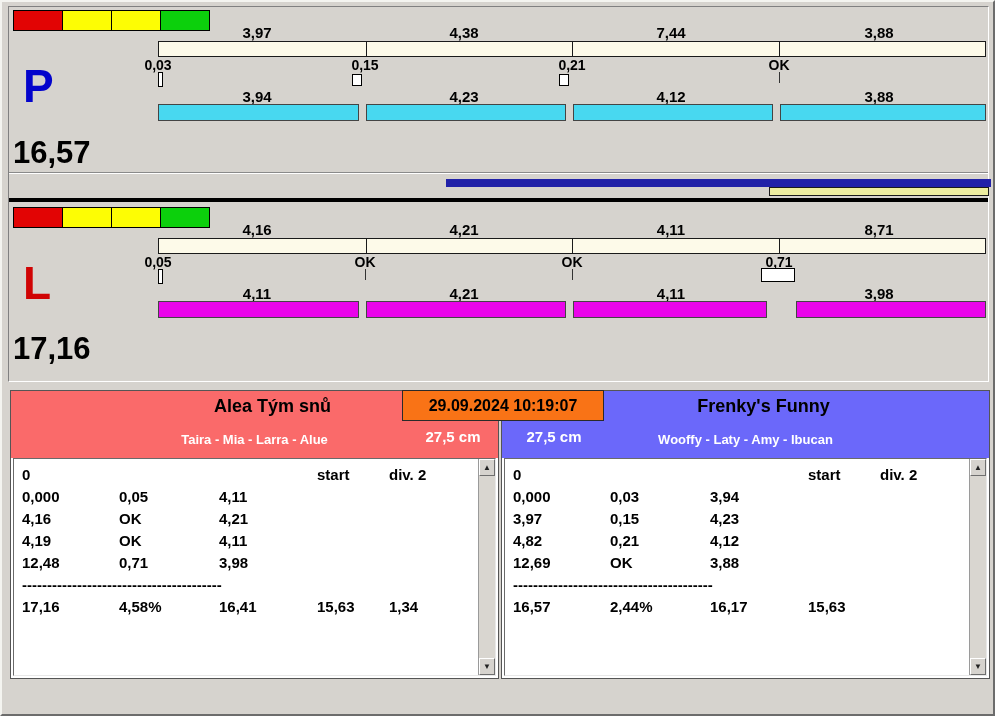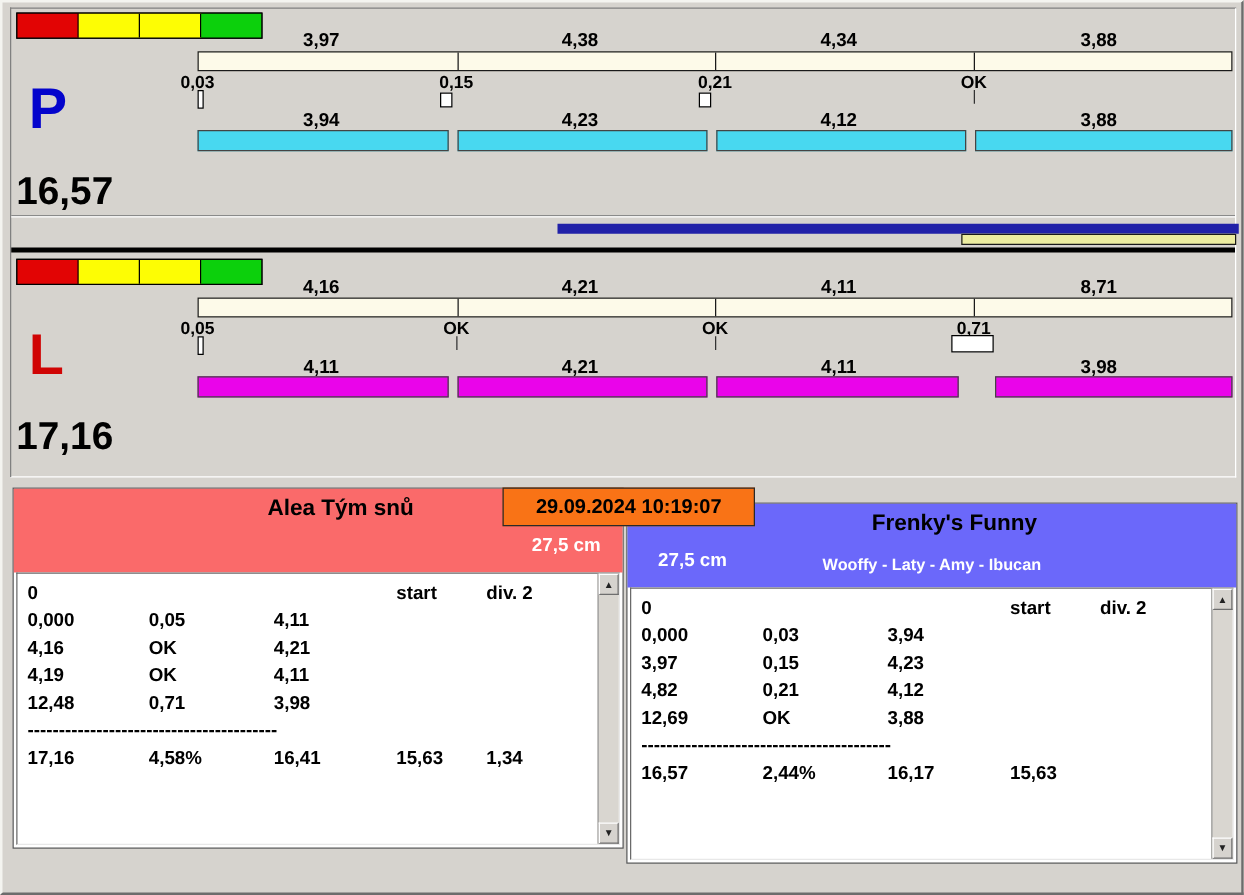--- a/index.html
+++ b/index.html
@@ -54,21 +54,21 @@
     <div>
       <div class="abs traffic" style="left:4px;top:3px">
         <div style="background: rgb(226, 4, 4);"></div>
         <div style="background: rgb(253, 253, 4);"></div>
         <div style="background: rgb(253, 253, 4);"></div>
         <div style="background: rgb(12, 208, 12);"></div>
       </div>
 
       <span class="abs lbl" style="left:198px;top:17px;width:100px">3,97</span>
       <span class="abs lbl" style="left:405px;top:17px;width:100px">4,38</span>
-      <span class="abs lbl" style="left:612px;top:17px;width:100px">4,34</span>
+      <span class="abs lbl" style="left:612px;top:17px;width:100px">7,44</span>
       <span class="abs lbl" style="left:820px;top:17px;width:100px">3,88</span>
 
       <div class="abs beige" style="left:149px;top:34px;width:828px">
         <div class="bardiv" style="left:25%"></div>
         <div class="bardiv" style="left:50%"></div>
         <div class="bardiv" style="left:75%"></div>
       </div>
 
       <span class="abs mlabel" style="left:109px;top:50px;width:80px">0,03</span>
       <span class="abs mlabel" style="left:316px;top:50px;width:80px">0,15</span>
@@ -140,20 +140,21 @@
       <div class="abs seg" style="left: 787px; top: 294px; width: 190px; background: rgb(234, 4, 234);"></div>
 
       <span class="abs letter" style="left: 14px; top: 253px; color: rgb(208, 4, 4);">L</span>
       <span class="abs total" style="left:4px;top:324px">17,16</span>
     </div>
   </div>
 
   <div class="panel" style="left:8px;top:388px;width:489px;height:289px">
     <div class="panel-header" style="background: rgb(250, 106, 106);">
       <div class="team-name">Alea Tým snů</div>
+      <div class="team-members">Taira - Mia - Larra - Alue</div>
       <div class="jump" style="left:396px;width:92px">27,5 cm</div>
     </div>
     <div class="panel-body">
       <div class="tbl">
         <div class="trow">
           <span>0</span>
           <span></span>
           <span></span>
           <span>start</span>
           <span>div. 2</span>
@@ -189,21 +190,21 @@
           <span>1,34</span>
         </div>
       </div>
       <div class="sbar">
         <div class="sbtn" style="top:0">▲</div>
         <div class="sbtn" style="top:auto;bottom:0">▼</div>
       </div>
     </div>
   </div>
 
-  <div class="panel" style="left:499px;top:400px;width:489px;height:289px">
+  <div class="panel" style="left:499px;top:388px;width:489px;height:289px">
     <div class="panel-header" style="background: rgb(107, 104, 250);">
       <div class="team-name">Frenky's Funny</div>
       <div class="team-members">Wooffy - Laty - Amy - Ibucan</div>
       <div class="jump" style="left:8px;width:88px">27,5 cm</div>
     </div>
     <div class="panel-body">
       <div class="tbl">
         <div class="trow">
           <span>0</span>
           <span></span>

